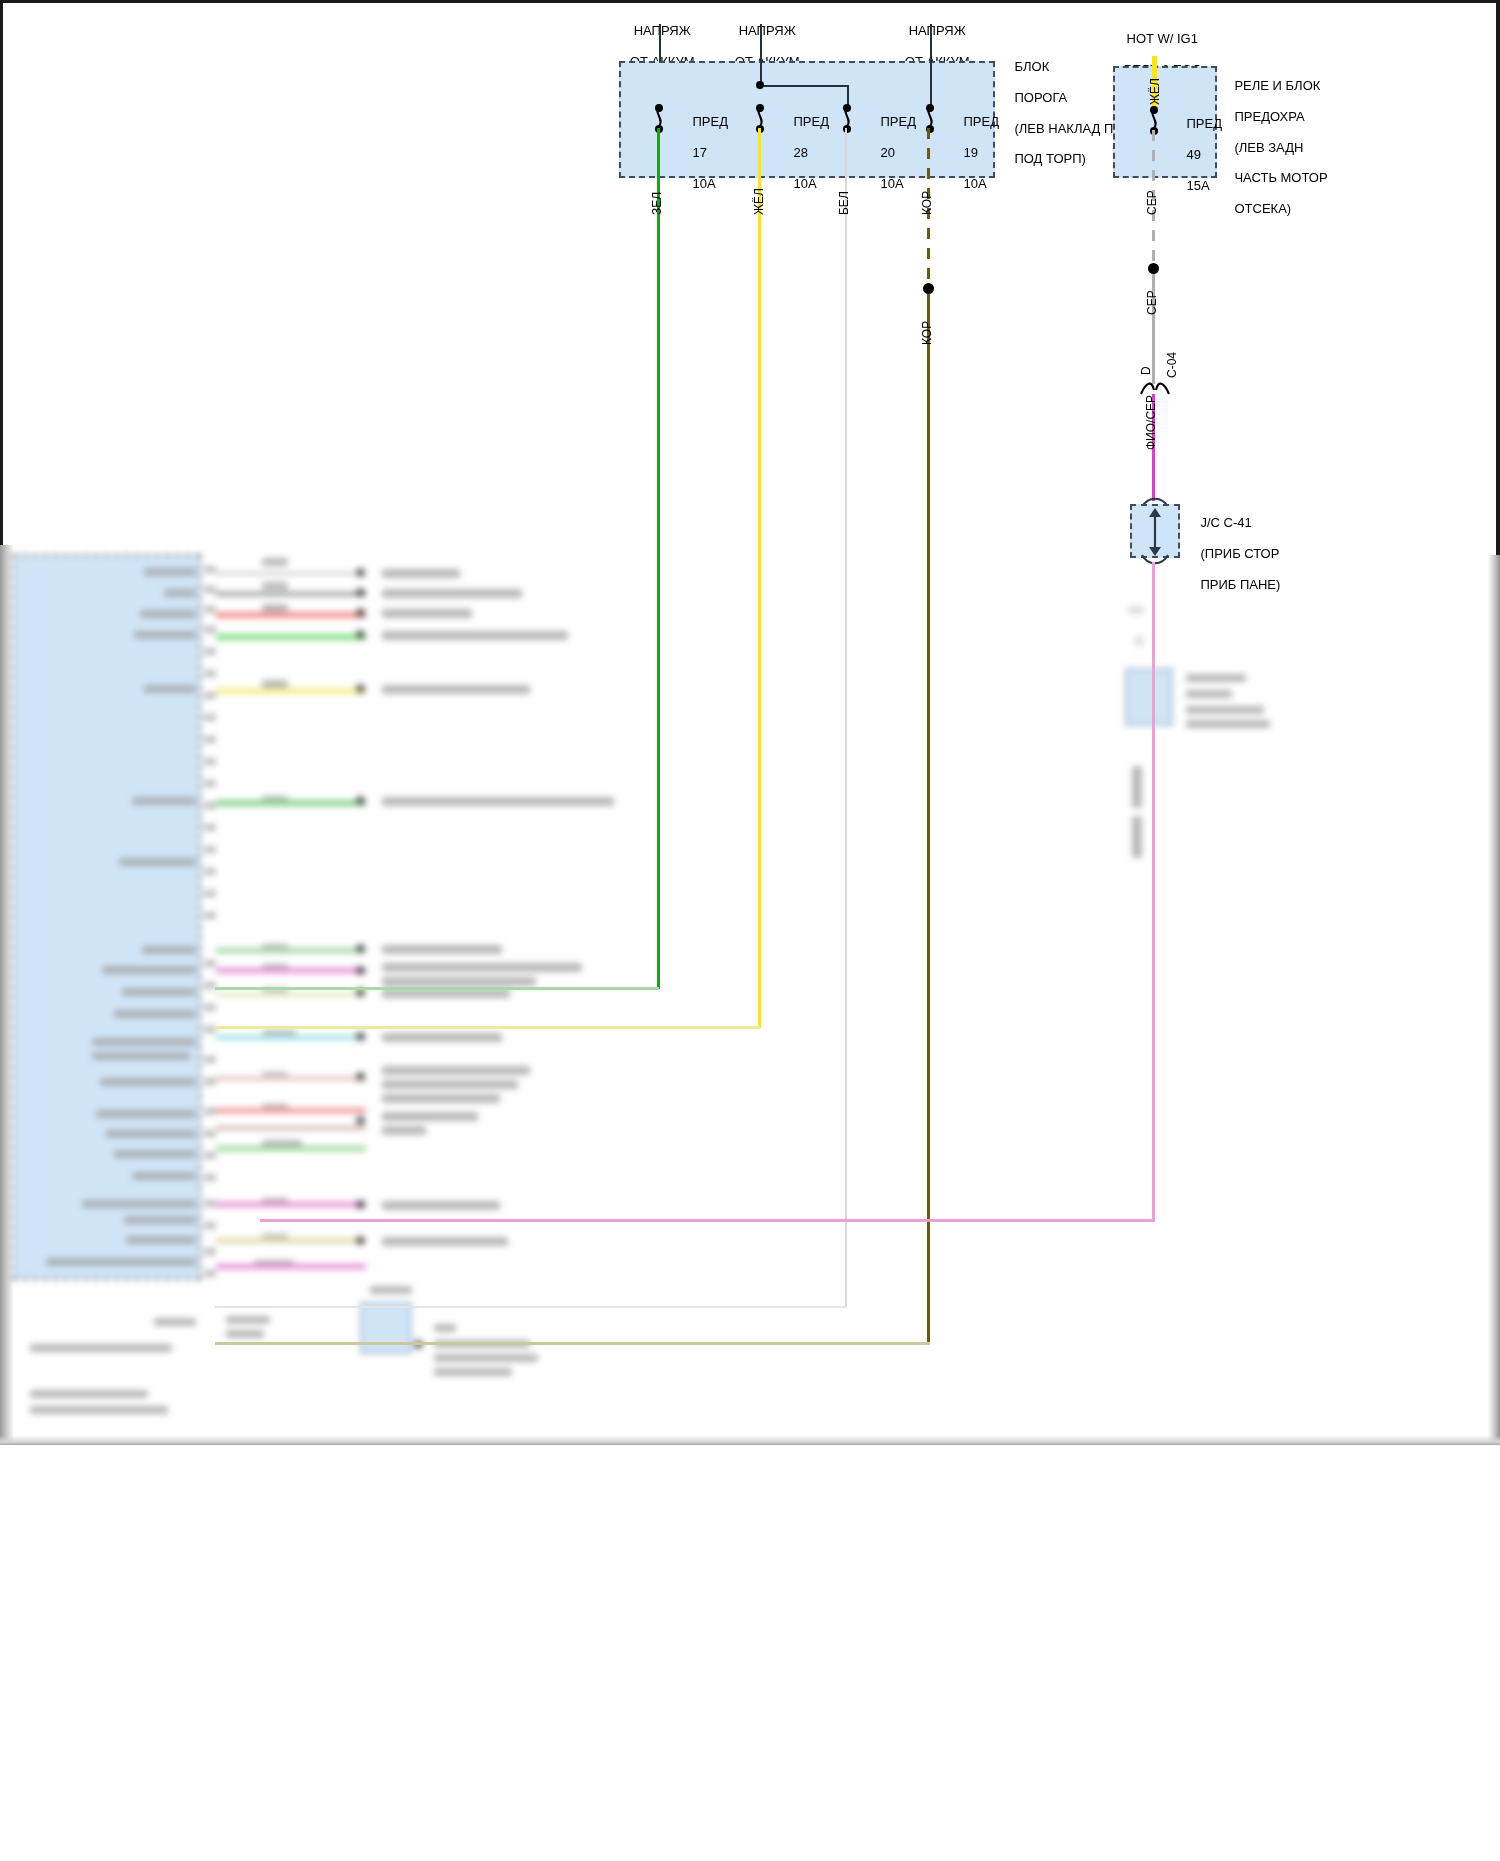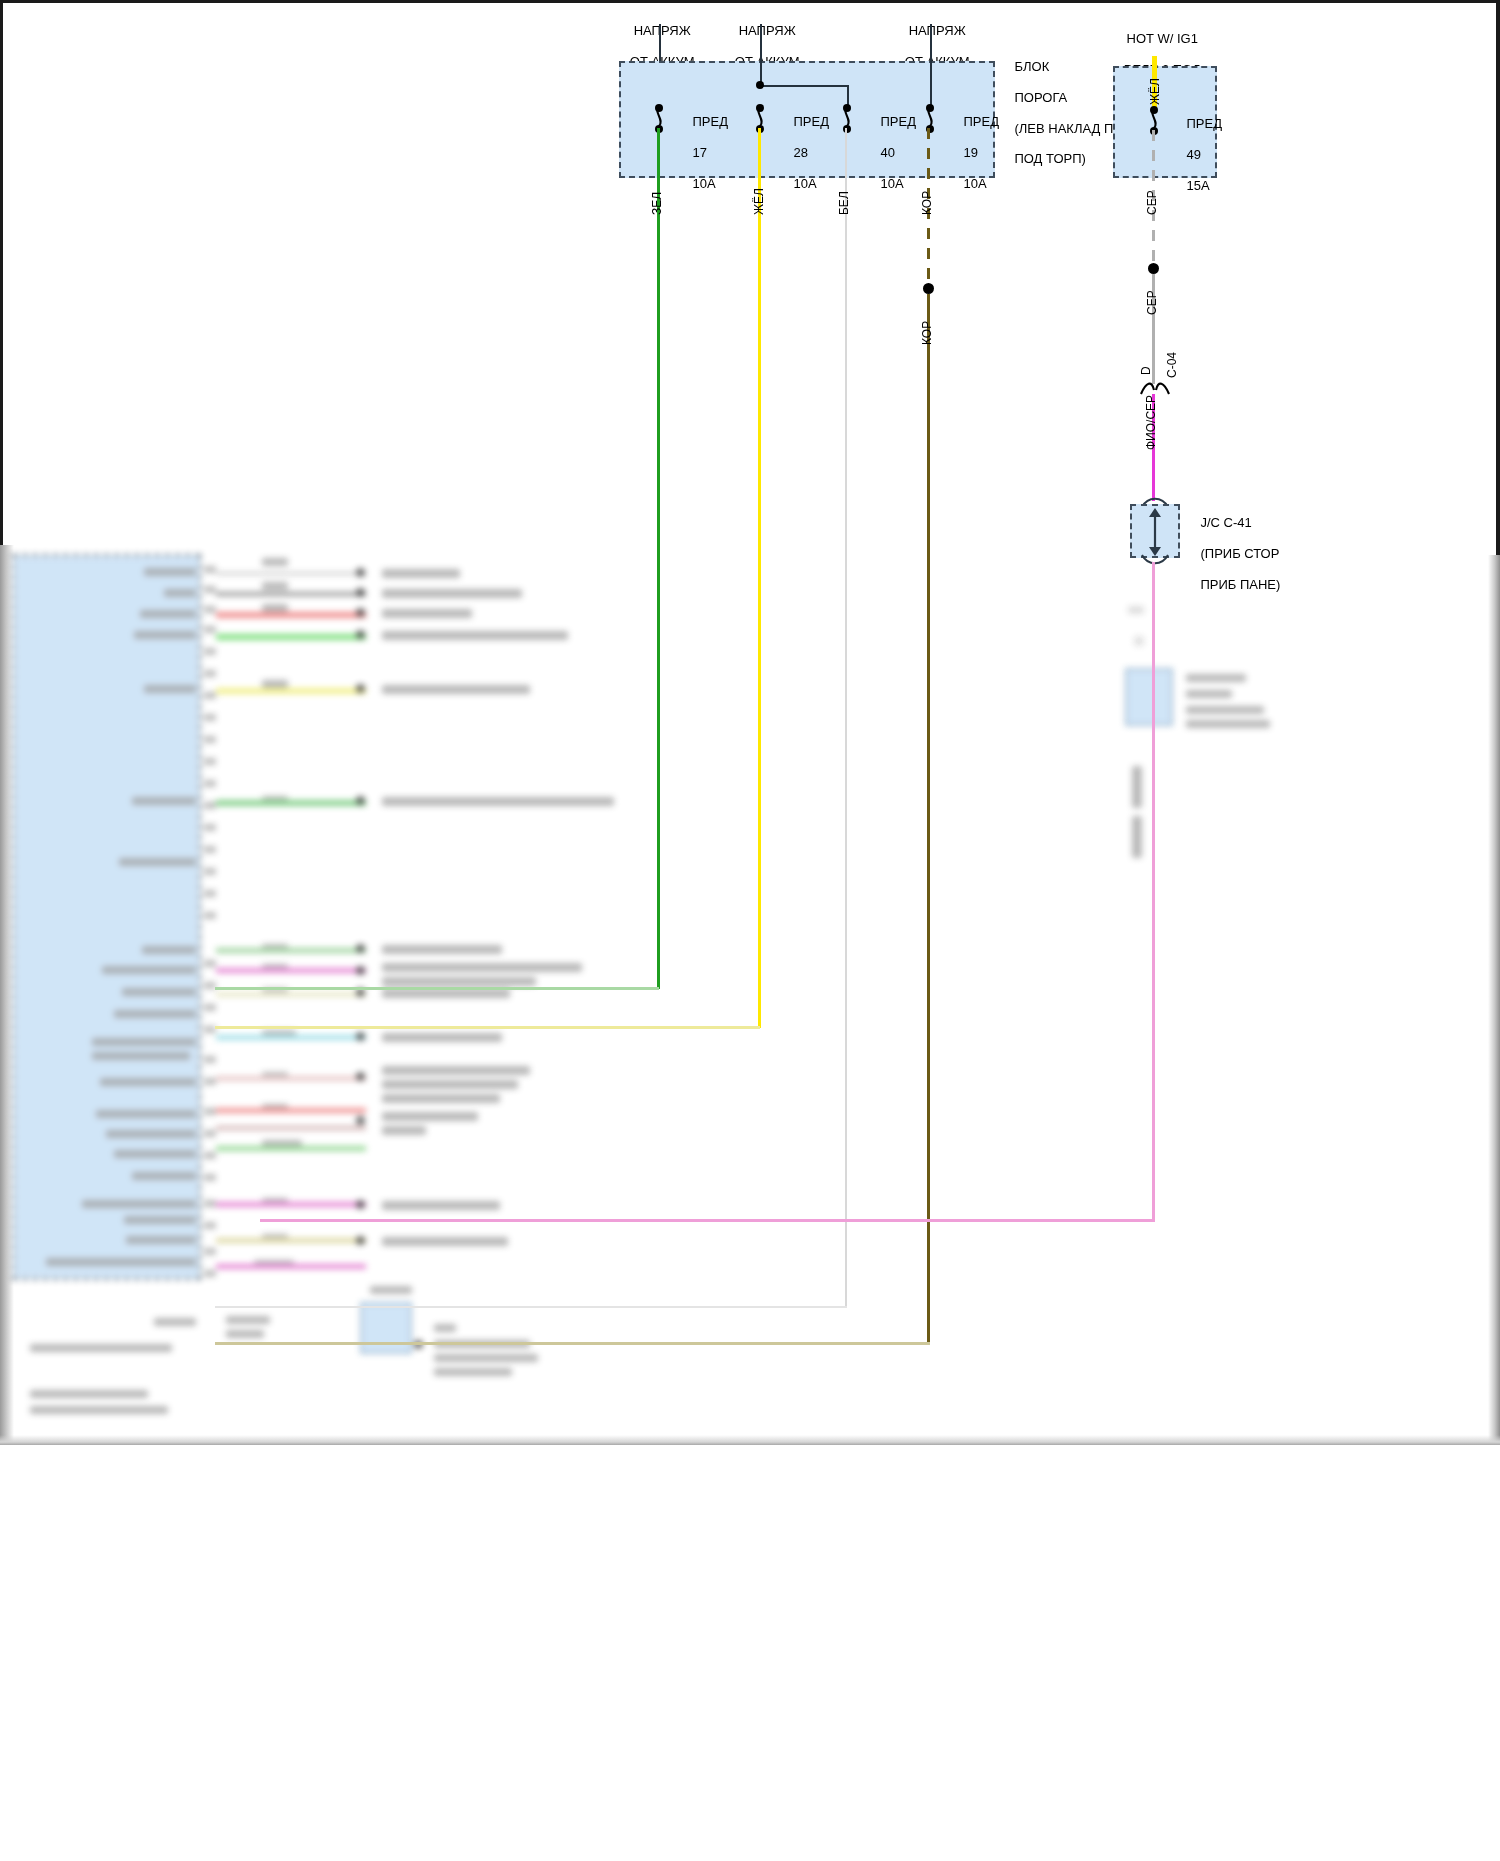--- a/index.html
+++ b/index.html
@@ -312,37 +312,44 @@
     <span>10А</span>
   </div>
 
   <div class="dot dot-s" style="left:843px; top:104px;"></div>
   <svg style="position:absolute; left:839px; top:106px; width:18px; height:22px;">
     <path d="M8 1 C 2 6, 14 14, 8 20" stroke="#000" stroke-width="2" fill="none"></path>
   </svg>
   <div class="dot dot-s" style="left:843px; top:125px;"></div>
   <div class="lbl t13" style="left:866px; top:99px;">
     <span>ПРЕД</span><br>
-    <span>40</span><br>
+    <span>20</span><br>
     <span>10А</span>
   </div>
 
   <div class="dot dot-s" style="left:926px; top:104px;"></div>
   <svg style="position:absolute; left:922px; top:106px; width:18px; height:22px;">
     <path d="M8 1 C 2 6, 14 14, 8 20" stroke="#000" stroke-width="2" fill="none"></path>
   </svg>
   <div class="dot dot-s" style="left:926px; top:125px;"></div>
   <div class="lbl t13" style="left:949px; top:99px;">
     <span>ПРЕД</span><br>
     <span>19</span><br>
     <span>10А</span>
   </div>
 
   <div class="fusebox" style="left:1113px; top:66px; width:104px; height:112px;"></div>
 
+  <div class="lbl t13" style="left:1220px; top:63px;">
+    <span>РЕЛЕ И БЛОК</span><br>
+    <span>ПРЕДОХРА</span><br>
+    <span>(ЛЕВ ЗАДН</span><br>
+    <span>ЧАСТЬ МОТОР</span><br>
+    <span>ОТСЕКА)</span>
+  </div>
 
   <div class="w wv" style="left:1152px; top:56px; height:53px; width:5px; background:#ffe800;"></div>
   <div class="vlbl" style="left:1148px; top:105px;">ЖЁЛ</div>
 
   <div class="dot dot-s" style="left:1150px; top:106px;"></div>
   <svg style="position:absolute; left:1146px; top:108px; width:18px; height:22px;">
     <path d="M8 1 C 2 6, 14 14, 8 20" stroke="#000" stroke-width="2" fill="none"></path>
   </svg>
   <div class="dot dot-s" style="left:1150px; top:127px;"></div>
   <div class="lbl t13" style="left:1172px; top:101px;">

